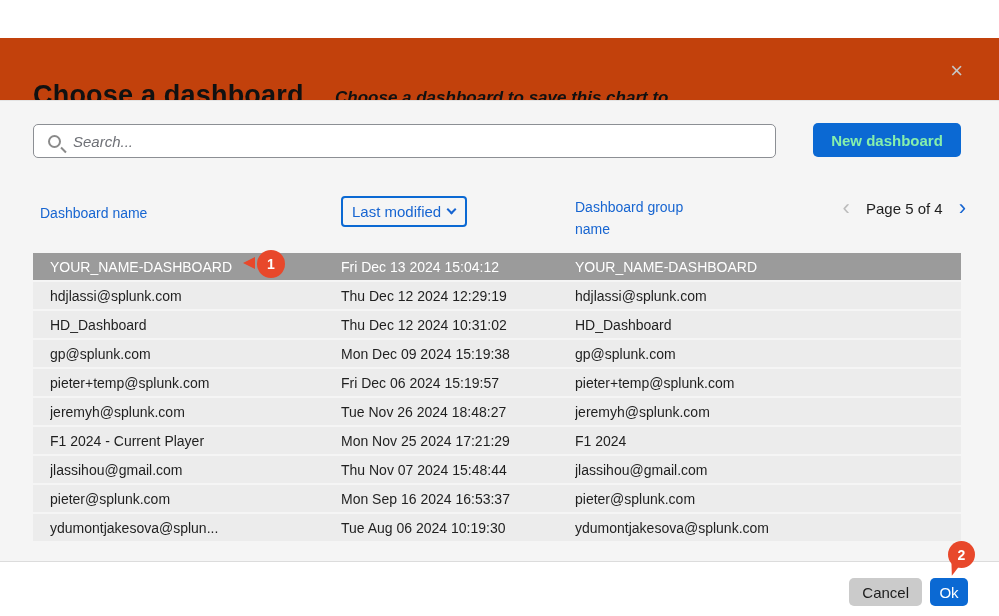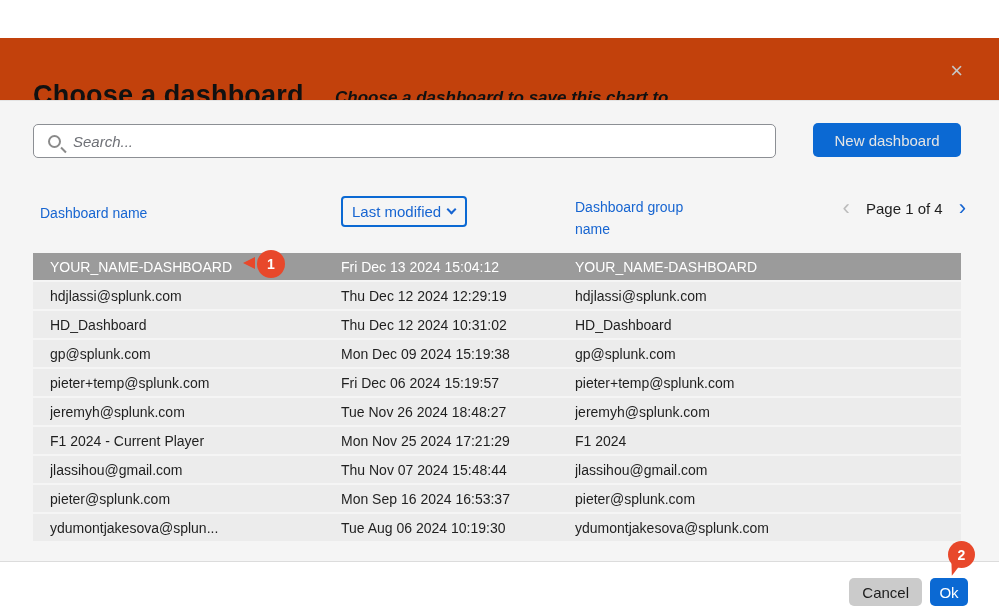--- a/index.html
+++ b/index.html
@@ -14,21 +14,21 @@
 
   
   .body-section { position:absolute; top:100px; left:0; right:0; height:461px; background:#f5f5f5; border-top:1px solid #e4e4e4; }
 
   
   .search-box { position:absolute; left:33px; top:23px; width:743px; height:34px; background:#ffffff; border:1px solid #8c8f94; border-radius:5px; display:flex; align-items:center; padding:0 10px; }
   .search-icon { width:13px; height:13px; border:2px solid #8a8a8a; border-radius:50%; position:relative; margin-left:4px; flex:0 0 auto; }
   .search-icon::after { content:""; position:absolute; width:7px; height:2px; background:#8a8a8a; transform:rotate(45deg); left:10px; top:12px; }
   .search-input { flex:1; border:none; outline:none; background:transparent; font-size:15px; font-style:italic; color:#333; padding-left:12px; font-family:"Liberation Sans", sans-serif; }
   .search-input::placeholder { color:#6e7076; font-style:italic; }
-  .btn-new { position:absolute; left:813px; top:22px; width:148px; height:34px; background:#0b69d3; color:#e5e5e5; border:none; border-radius:5px; font-size:15px; font-weight:400; cursor:pointer; font-family:"Liberation Sans", sans-serif; }
+  .btn-new { position:absolute; left:813px; top:22px; width:148px; height:34px; background:#0b69d3; color:#86efac; border:none; border-radius:5px; font-size:15px; font-weight:700; cursor:pointer; font-family:"Liberation Sans", sans-serif; }
 
   
   .cols-header { position:absolute; left:33px; right:33px; top:88px; height:48px; }
   .col-link { color:#1765d1; font-size:14px; cursor:pointer; }
   .col-name { position:absolute; left:7px; top:16px;text-align:center; }
   .sort-dropdown { position:absolute; left:308px; top:7px; height:31px; padding:0 10px 0 9px; border:2px solid #0b69d3; border-radius:4px; display:flex; align-items:center; gap:7px; cursor:pointer; }
   .sort-dropdown .col-link { font-size:15px; }
   .caret { width:7px; height:7px; border-right:2px solid #1765d1; border-bottom:2px solid #1765d1; transform:rotate(45deg); margin-top:-4px; }
   .col-group { position:absolute; left:542px; top:7px; width:120px; line-height:1.6; }
   .pagination { position:absolute; right:0; top:8px; display:flex; align-items:center; gap:16px; }
@@ -76,21 +76,21 @@
 
     <div class="cols-header">
       <span class="col-link col-name">Dashboard name</span>
       <div class="sort-dropdown">
         <span class="col-link">Last modified</span>
         <span class="caret"></span>
       </div>
       <div class="col-link col-group">Dashboard group name</div>
       <div class="pagination">
         <span class="pg-prev">‹</span>
-        <span class="pg-label">Page 1 of 4</span>
+        <span class="pg-label">Page 5 of 4</span>
         <span class="pg-next">›</span>
       </div>
     </div>
 
     <div class="table-body">
         <div class="trow selected">
           <div class="tcell">YOUR_NAME-DASHBOARD</div>
           <div class="tcell">Fri Dec 13 2024 15:04:12</div>
           <div class="tcell">YOUR_NAME-DASHBOARD</div>
         </div>

